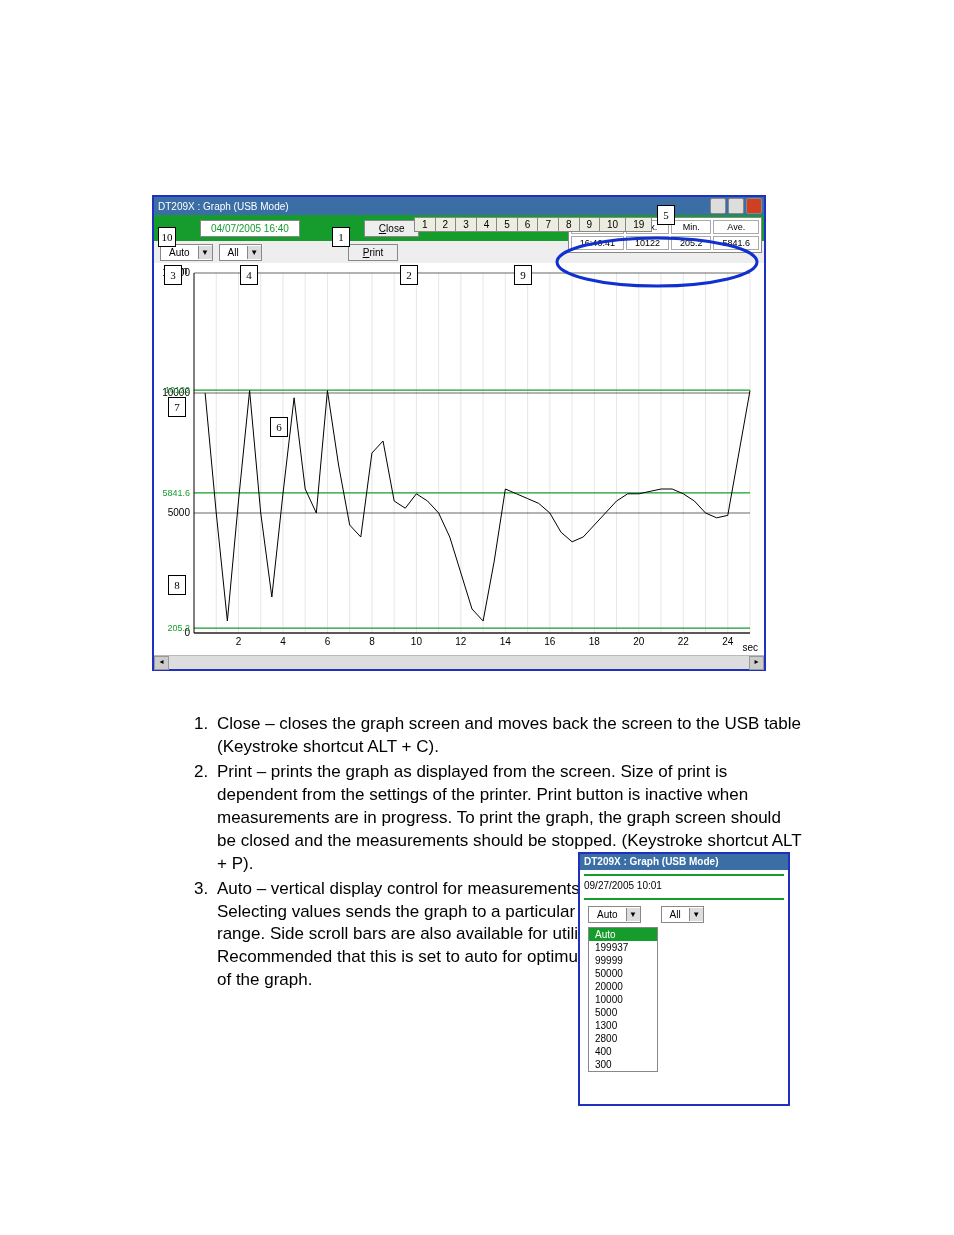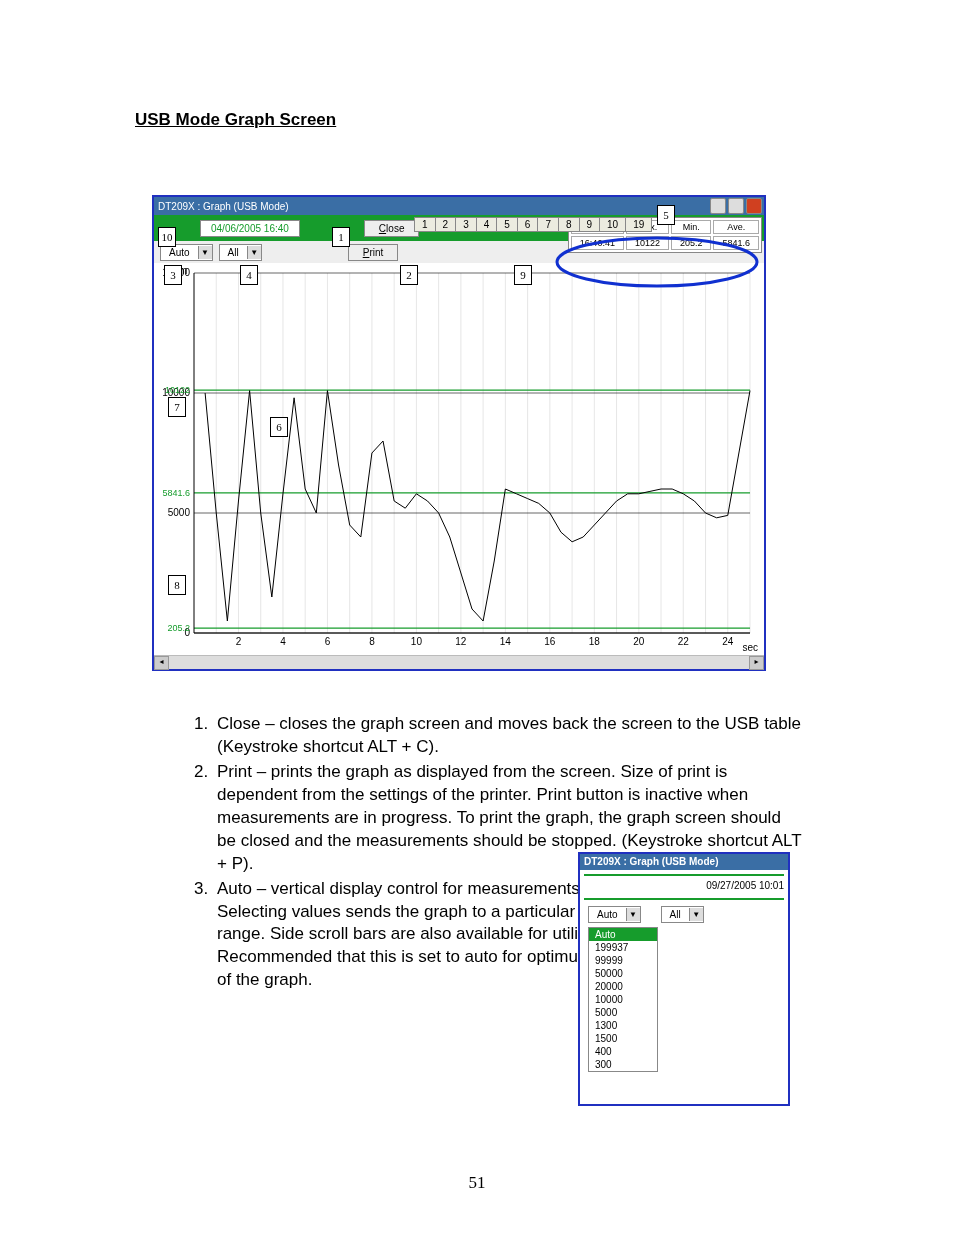--- a/index.html
+++ b/index.html
@@ -26,49 +26,48 @@
   .plot{position:absolute;left:0;right:0;top:66px;bottom:14px;background:#fff}
   .plot .lbl{position:absolute;font-size:10px;color:#000}
   .scrollbar-h{position:absolute;left:0;right:0;bottom:0;height:13px;background:#ddd;border-top:1px solid #bbb;display:flex;justify-content:space-between}
   .sbbtn{width:13px;height:12px;background:#ccc;border:1px solid #999;font-size:8px;text-align:center}
   .callout{position:absolute;width:16px;height:18px;border:1px solid #000;background:#fff;font-size:11px;font-family:"Times New Roman",serif;text-align:center;line-height:18px;z-index:5}
   .list-block{position:absolute;left:160px;top:700px;width:655px;font-size:17px;line-height:1.35}
   .list-block ol{padding-left:40px;margin:13px}
   .list-block li{margin-bottom:2px;padding-left:4px}
   .figure-small{position:absolute;left:578px;top:852px;width:208px;height:250px;border:2px solid #2030c0;background:#fff;font-family:Tahoma,Arial,sans-serif}
   .fs-title{height:16px;background:#3a6ea5;color:#fff;font-size:10px;font-weight:bold;padding-left:4px;line-height:16px}
-  .fs-green{height:22px;background:#fff;border-top:2px solid #169c2c;border-bottom:2px solid #169c2c;text-align:right;font-size:10px;line-height:20px;margin:4px}
+  .fs-green{height:22px;background:#fff;border-top:2px solid #169c2c;border-bottom:2px solid #169c2c;text-align:left;font-size:10px;line-height:20px;margin:4px}
   .fs-tool{display:flex;gap:20px;padding:2px 8px}
   .fs-listbox{margin:2px 8px;border:1px solid #888;background:#fff;font-size:10px;width:68px}
   .fs-listbox div{padding:1px 6px}
   .fs-listbox .sel{background:#169c2c;color:#fff}
   .pagenum{position:absolute;left:0;right:0;bottom:42px;text-align:center;font-size:17px;font-family:"Times New Roman",serif}
   svg{display:block}
 </style>
 </head>
 <body>
 
 <div class="page">
 
   <div class="content">
-    <div class="heading">USB Mode Graph Screen</div>
   </div>
 
   <div class="figure-main">
     <div class="titlebar">
       <span>DT209X : Graph (USB Mode)</span>
       <span class="spacer"></span>
       <span class="winbtns">
         <span class="winbtn"></span>
         <span class="winbtn"></span>
         <span class="winbtn red"></span>
       </span>
     </div>
     <div class="greenbar">
-      <span class="datebox">04/06/2005 16:40</span>
+      <span class="datebox">04/07/2005 16:40</span>
       <span class="button"><u>C</u>lose</span>
     </div>
     <div class="toolbar2">
       <span class="dd">
         <span class="txt">Auto</span>
         <span class="ddarrow">▼</span>
       </span>
       <span class="dd">
         <span class="txt">All</span>
         <span class="ddarrow">▼</span>
@@ -212,20 +211,19 @@
     </div>
     <div class="fs-listbox">
       <div class="sel">Auto</div>
       <div>199937</div>
       <div>99999</div>
       <div>50000</div>
       <div>20000</div>
       <div>10000</div>
       <div>5000</div>
       <div>1300</div>
-      <div>1500</div>
+      <div>2800</div>
       <div>400</div>
       <div>300</div>
     </div>
   </div>
 
-  <div class="pagenum">51</div>
 </div>
 
 </body></html>

